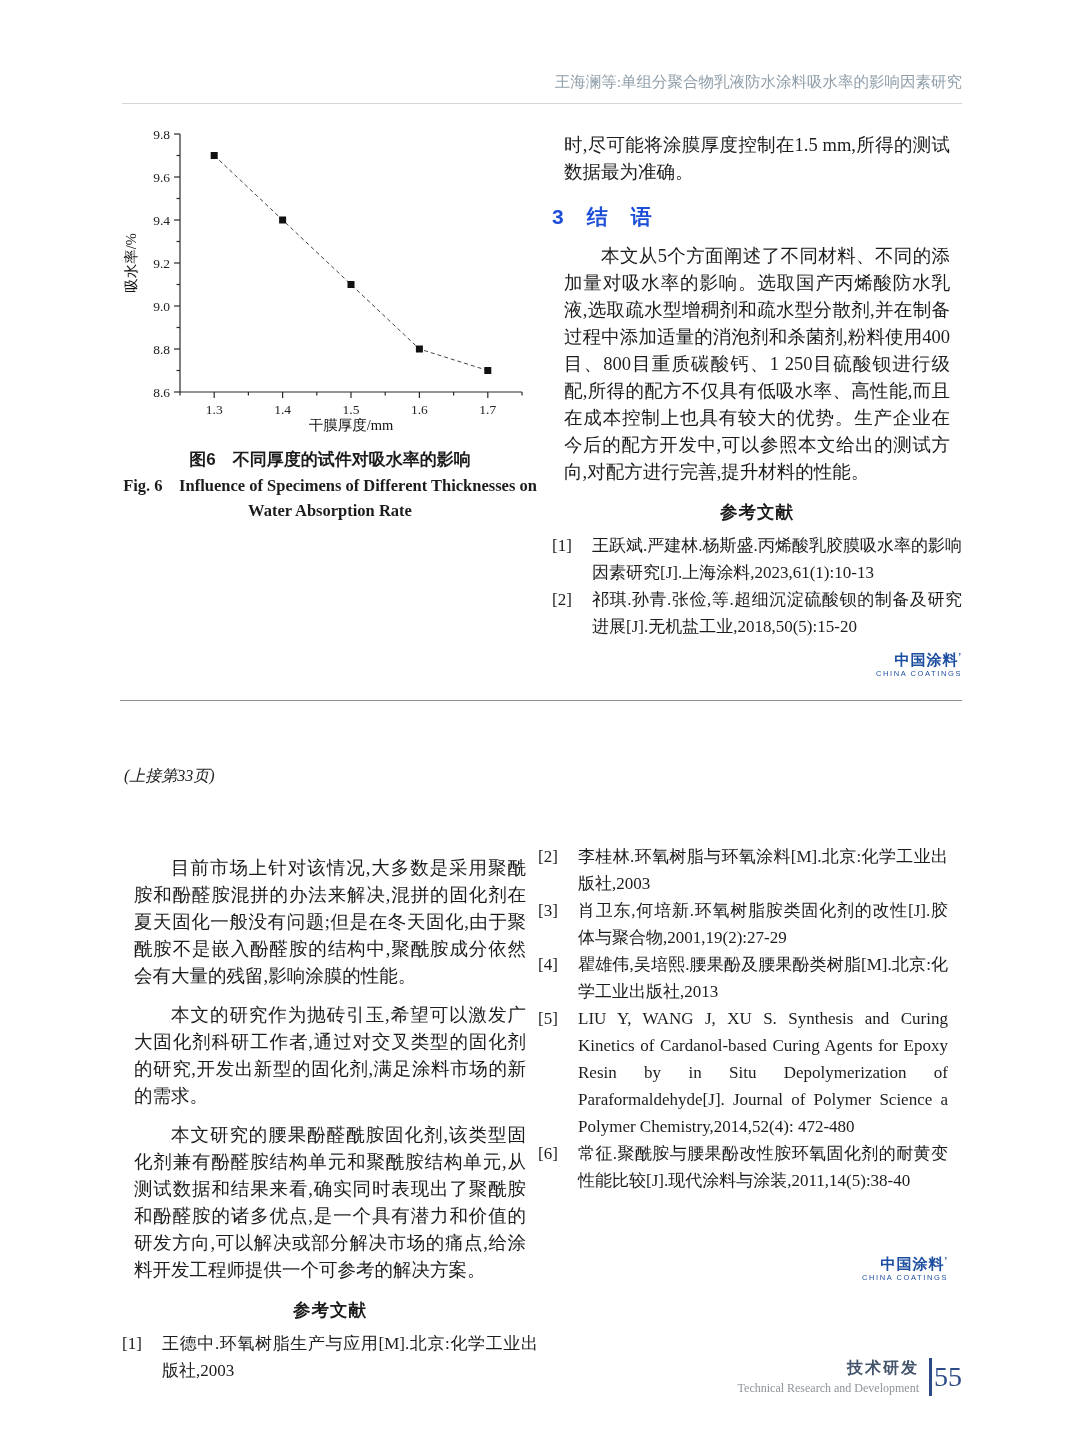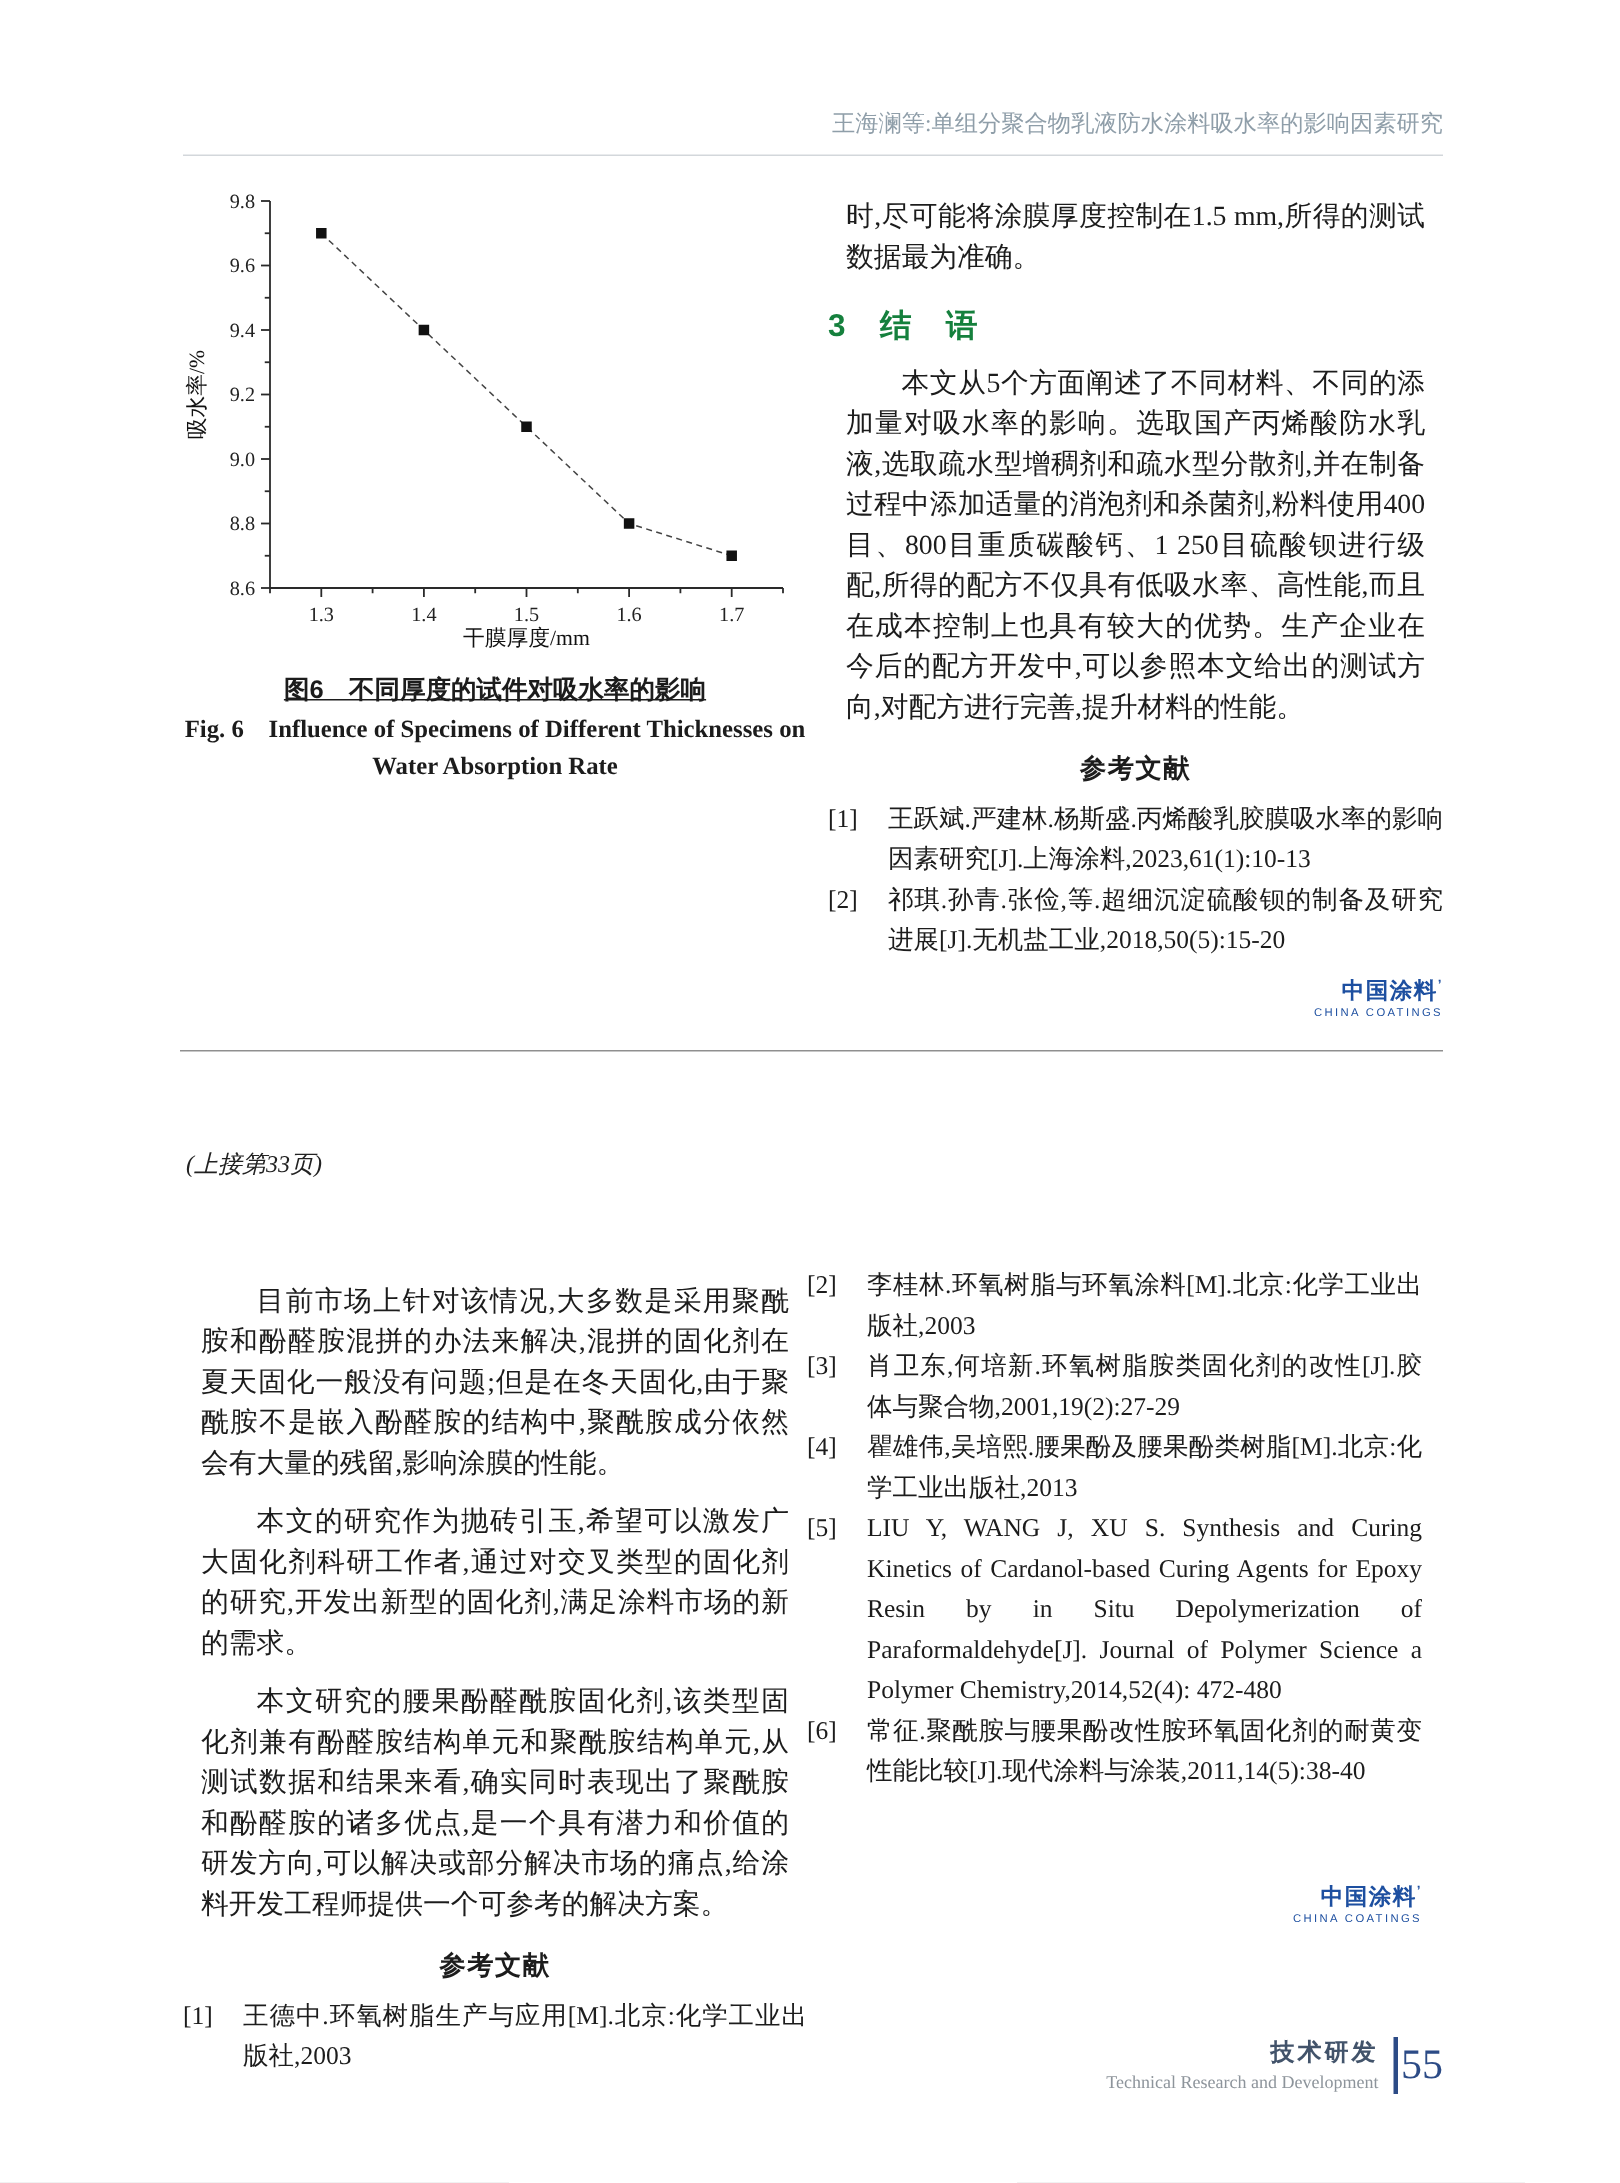--- a/index.html
+++ b/index.html
@@ -28,26 +28,26 @@
   .indent{text-indent:2em;}
   
   .chart-wrap{width:416px;height:318px;}
   .chart-wrap svg{display:block;}
   .ax{stroke:#2a2a2a;stroke-width:1.2;fill:none;}
   .tick-label{font-family:"Liberation Serif","DejaVu Serif",serif;font-size:13.5px;fill:#222;}
   .axis-label{font-family:"Liberation Serif","DejaVu Serif",serif;font-size:14.5px;fill:#111;}
   .data-line{stroke:#444;stroke-width:1;fill:none;stroke-dasharray:4 3;}
   .marker{fill:#111;}
   .caption-cn{font-size:17px;font-weight:bold;text-align:center;margin:10px 0 2px 0;
-    font-family:"Liberation Sans","DejaVu Sans",sans-serif;text-decoration:underline;}
+    font-family:"Liberation Sans","DejaVu Sans",sans-serif;}
   .caption-en{font-size:16.5px;font-weight:bold;text-align:center;line-height:25px;margin:2px 0 0 0;}
   .fig-following{margin-top:36px;}
   
   .section-heading{
-    color:#15803d;font-size:21px;font-weight:bold;
+    color:#1d4ed8;font-size:21px;font-weight:bold;
     font-family:"Liberation Sans","DejaVu Sans",sans-serif;
     margin:17px 0 11px 0;letter-spacing:1px;
   }
   .section-heading .sec-num{margin-right:22px;}
   
   .refs-title{
     font-size:17.5px;font-weight:bold;text-align:center;
     font-family:"Liberation Sans","DejaVu Sans",sans-serif;
     margin:14px 0 8px 0;letter-spacing:1px;
   }

